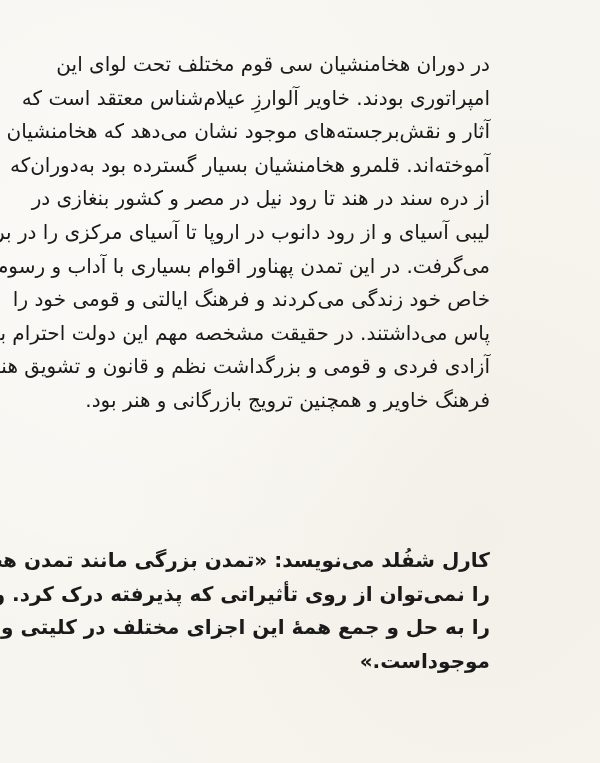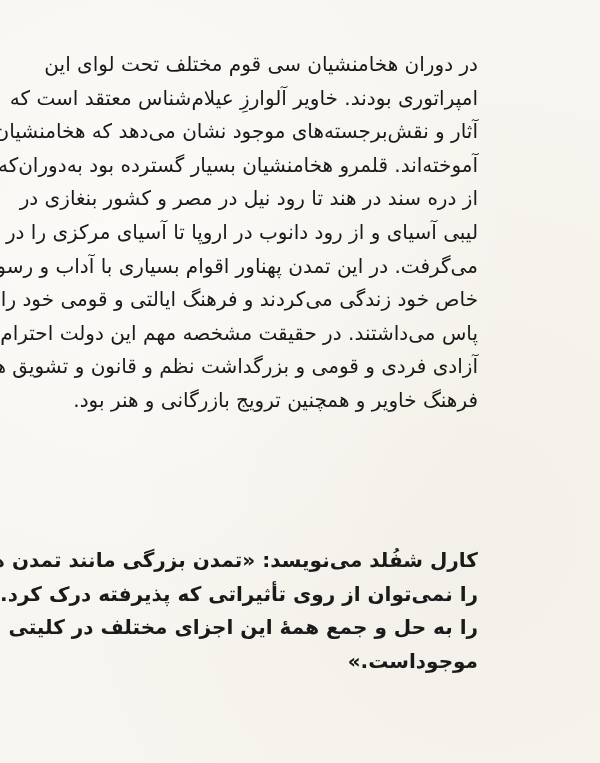--- a/index.html
+++ b/index.html
@@ -13,21 +13,21 @@
       background: #f7f5ef;
       background-image:
         radial-gradient(ellipse at 20% 30%, rgba(255,255,255,0.5), rgba(255,255,255,0) 60%),
         radial-gradient(ellipse at 80% 70%, rgba(235,230,220,0.35), rgba(255,255,255,0) 60%);
       position: relative;
       font-family: "DejaVu Sans", sans-serif;
       color: #1a1a1a;
     }
     .page {
       position: absolute;
-      left: 0;
+      left: 12px;
       top: 0;
       width: 496px;
       height: 763px;
     }
     .clipped-line {
       position: absolute;
       top: -22px;
       right: 18px;
       width: 560px;
       direction: rtl;

